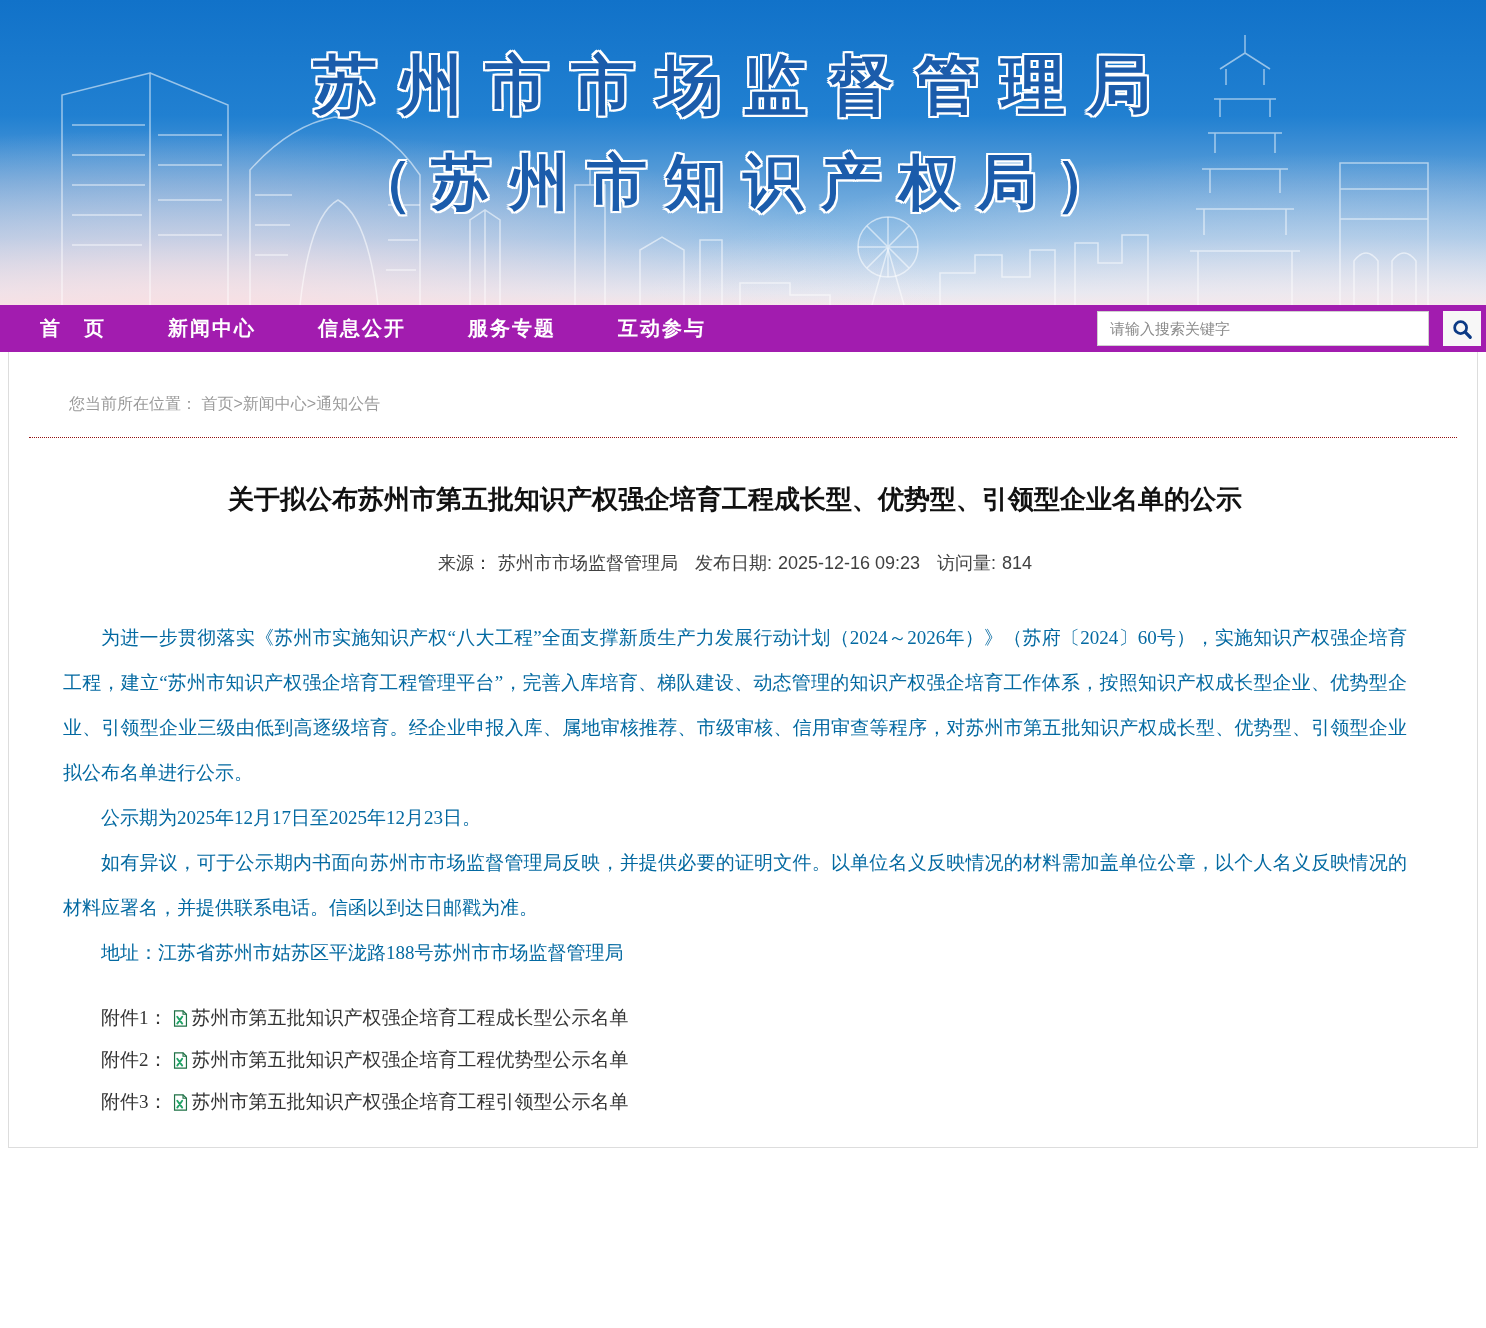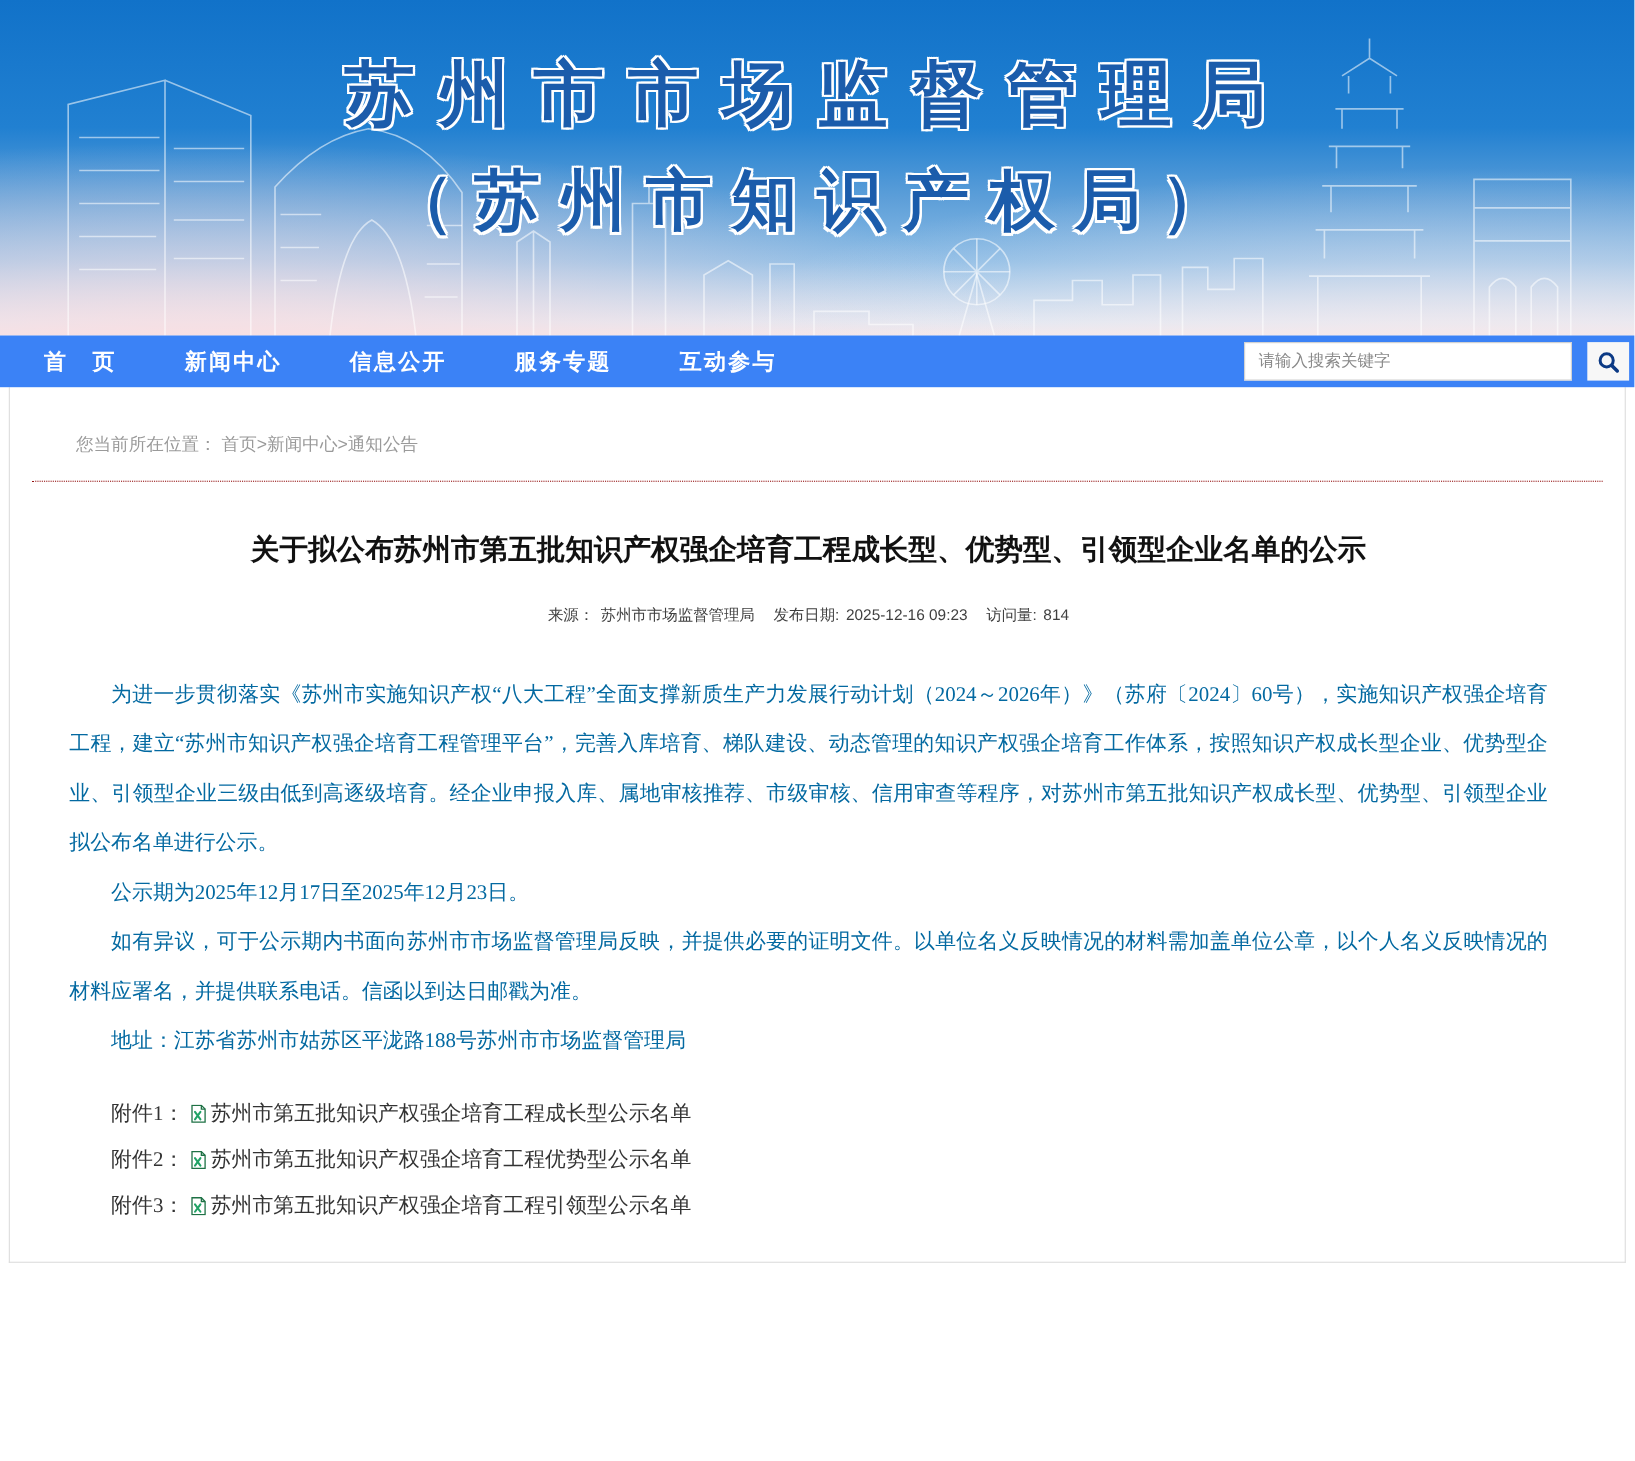--- a/index.html
+++ b/index.html
@@ -40,21 +40,21 @@
     letter-spacing:18px;
     text-shadow:-2px 0 0 #fff, 2px 0 0 #fff, 0 -2px 0 #fff, 0 2px 0 #fff,
                 -2px -2px 0 #fff, 2px 2px 0 #fff, -2px 2px 0 #fff, 2px -2px 0 #fff;
   }
   .skyline { position:absolute; left:0; bottom:0; z-index:1; }
 
   
   .navbar {
     position:relative;
     height:47px;
-    background:#3b82f6;
+    background:#a21caf;
     display:flex;
     align-items:center;
     padding-left:40px;
   }
   .nav-item {
     color:#ffffff;
     font-size:20px;
     font-weight:bold;
     letter-spacing:2px;
     margin-right:62px;
@@ -62,21 +62,21 @@
     white-space:nowrap;
   }
   .search-wrap {
     position:absolute;
     right:5px;
     top:6px;
     display:flex;
     align-items:center;
   }
   .search-input {
-    width:298px;
+    width:332px;
     height:35px;
     border:1px solid #cfcfcf;
     background:#ffffff;
     font-size:15px;
     padding:10px 12px;
     color:#333;
     outline:none;
   }
   .search-input::placeholder { color:#8a8a8a; }
   .search-btn {
@@ -116,21 +116,21 @@
   .article-title {
     margin-top:44px;
     text-align:center;
     font-size:26px;
     font-weight:bold;
     color:#111111;
   }
   .article-meta {
     margin-top:34px;
     text-align:center;
-    font-size:14px;
+    font-size:18px;
     color:#404040;
   }
   .article-meta span { margin:0 3px; }
   .meta-group { margin-left:14px !important; }
 
   .article-body {
     margin-top:40px;
     font-family:"Liberation Serif", serif;
     font-size:19px;
     color:#0369a1;

